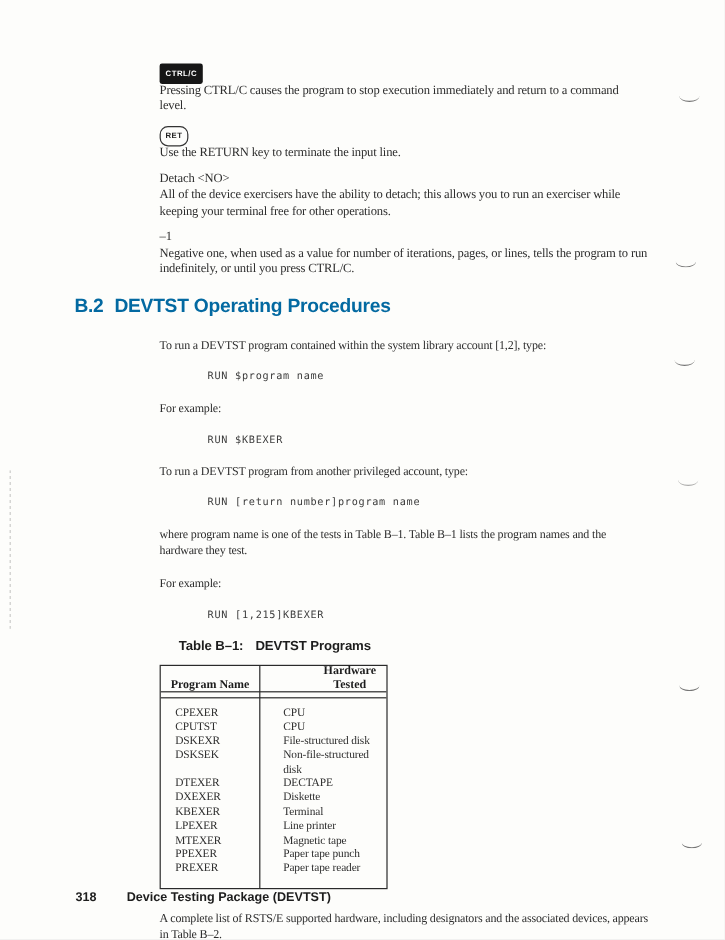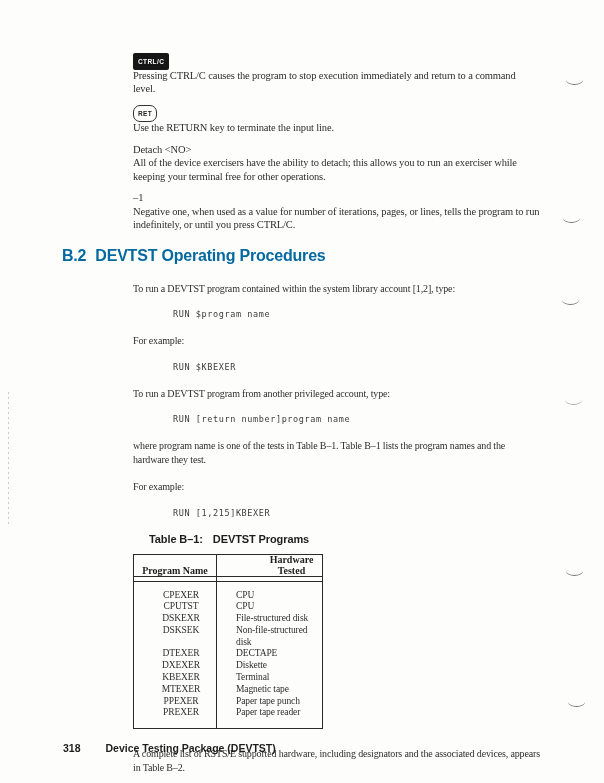--- a/index.html
+++ b/index.html
@@ -81,21 +81,21 @@
     display:flex; height:21px; align-items:flex-end;
     border-bottom:1.4px solid #2a2a2a;
     font-family:Liberation Serif, serif;
     font-size:10px; font-weight:bold; color:#1d1d1d;
   }
   .thead-row .hc1 { width:82px; text-align:center; }
   .thead-row .hc2 { flex:1; text-align:center;padding-left:45px; }
   .rule-gap { height:4px; border-bottom:1.3px solid #2a2a2a; }
   .tbody { padding:8px 0 9px; }
   .trow { display:flex; font-size:9.5px; line-height:11.8px; letter-spacing:-0.1px; }
-  .trow .c1 { width:82px; padding-left:12px; box-sizing:border-box;text-align:center; }
+  .trow .c1 { width:82px; padding-left:12px; box-sizing:border-box; }
   .trow .c2 { flex:1; padding-left:20px; }
 
   
   .footer {
     position:absolute; left:63px; top:742px;
     display:flex; gap:25px; align-items:baseline;
     font-family:"Liberation Sans", sans-serif;
     font-size:10.5px; font-weight:bold; color:#1d1d1d;
   }
 
@@ -207,20 +207,24 @@
         </div>
         <div class="trow">
           <div class="c1">DXEXER</div>
           <div class="c2">Diskette</div>
         </div>
         <div class="trow">
           <div class="c1">KBEXER</div>
           <div class="c2">Terminal</div>
         </div>
         <div class="trow">
+          <div class="c1">LPEXER</div>
+          <div class="c2">Line printer</div>
+        </div>
+        <div class="trow">
           <div class="c1">MTEXER</div>
           <div class="c2">Magnetic tape</div>
         </div>
         <div class="trow">
           <div class="c1">PPEXER</div>
           <div class="c2">Paper tape punch</div>
         </div>
         <div class="trow">
           <div class="c1">PREXER</div>
           <div class="c2">Paper tape reader</div>

